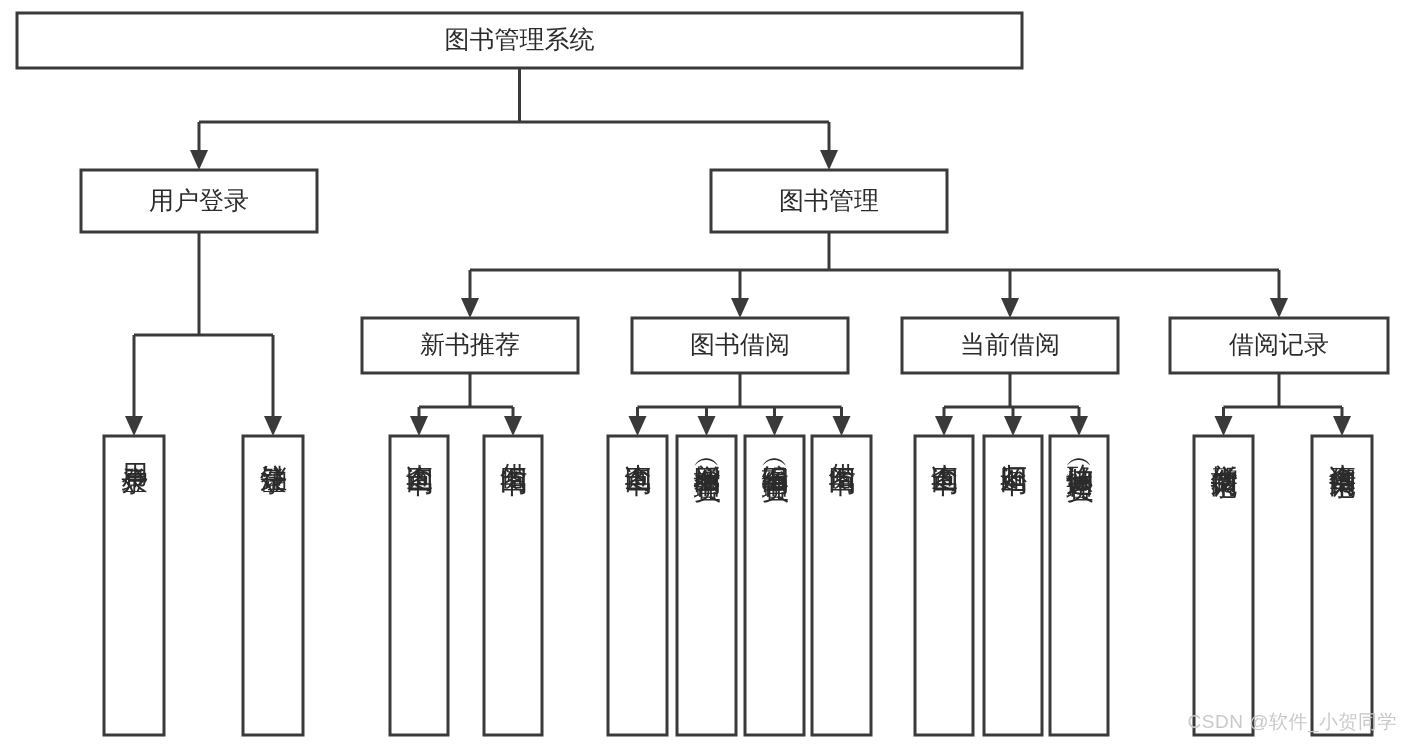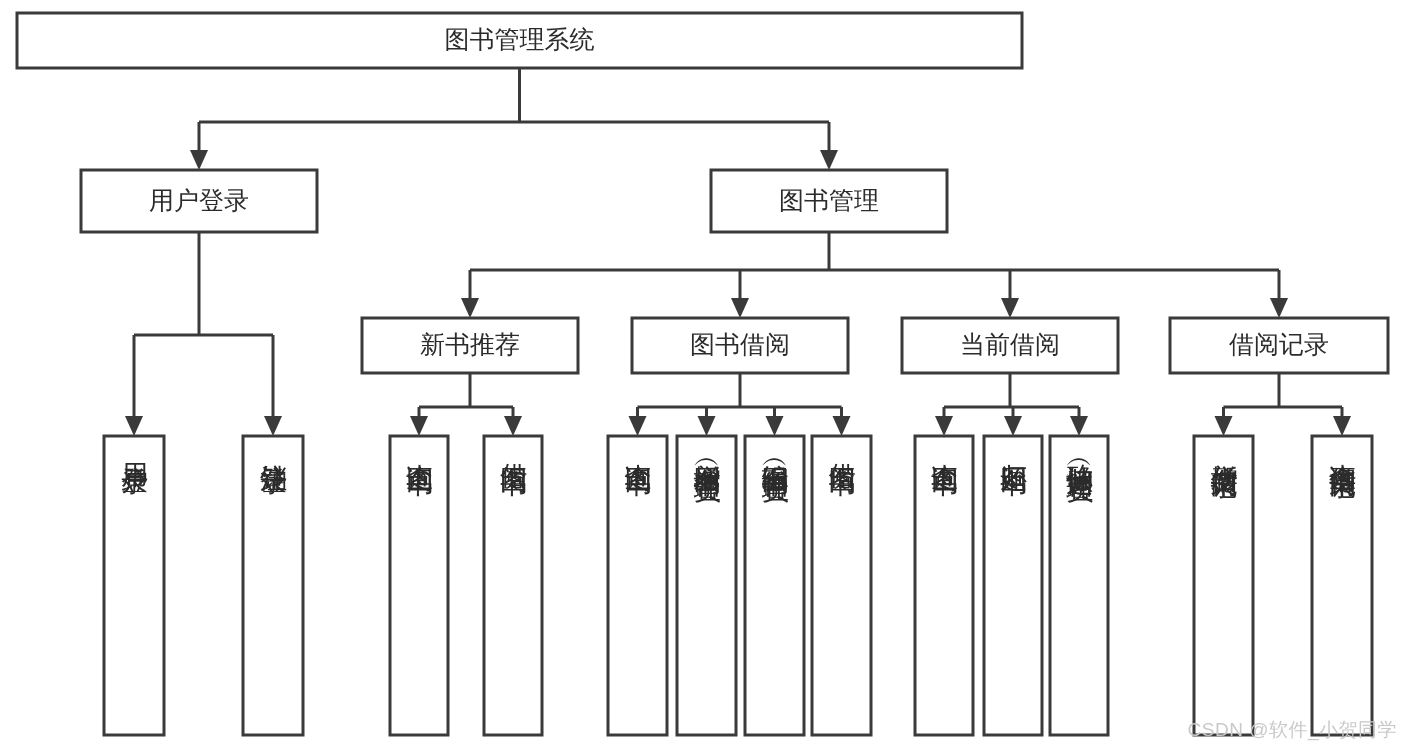--- a/index.html
+++ b/index.html
@@ -66,21 +66,21 @@
     font-size: 27px;
     line-height: 1.02;
     letter-spacing: 2px;
     color: #2b2b2b;
     white-space: nowrap;
     user-select: none;
   }
   .watermark {
     position: absolute;
     right: 8px;
-    bottom: 4px;
+    bottom: 12px;
     font-family: "Liberation Sans", "DejaVu Sans", sans-serif;
     font-size: 19px;
     color: #c9c9c9;
     letter-spacing: 0.5px;
     white-space: nowrap;
     pointer-events: none;
   }
 </style>
 </head>
 <body>

